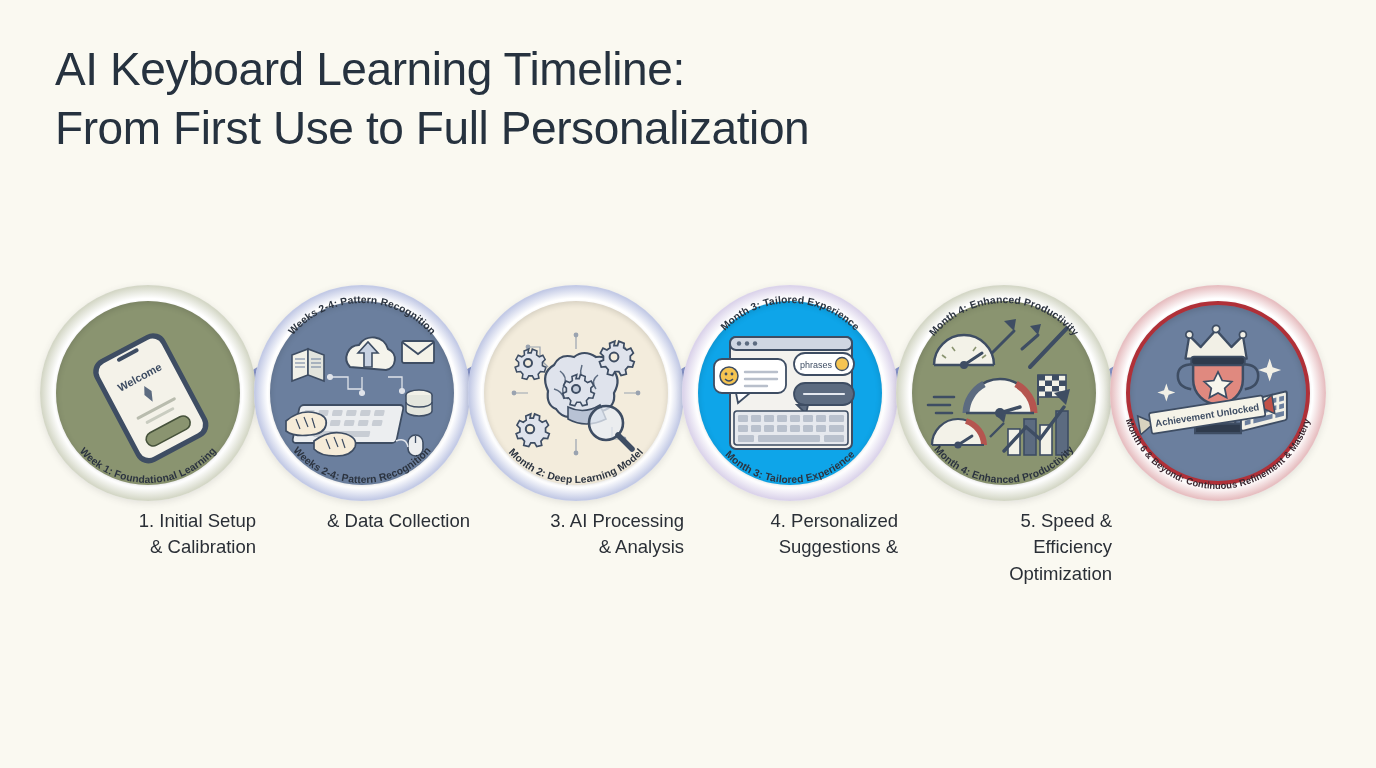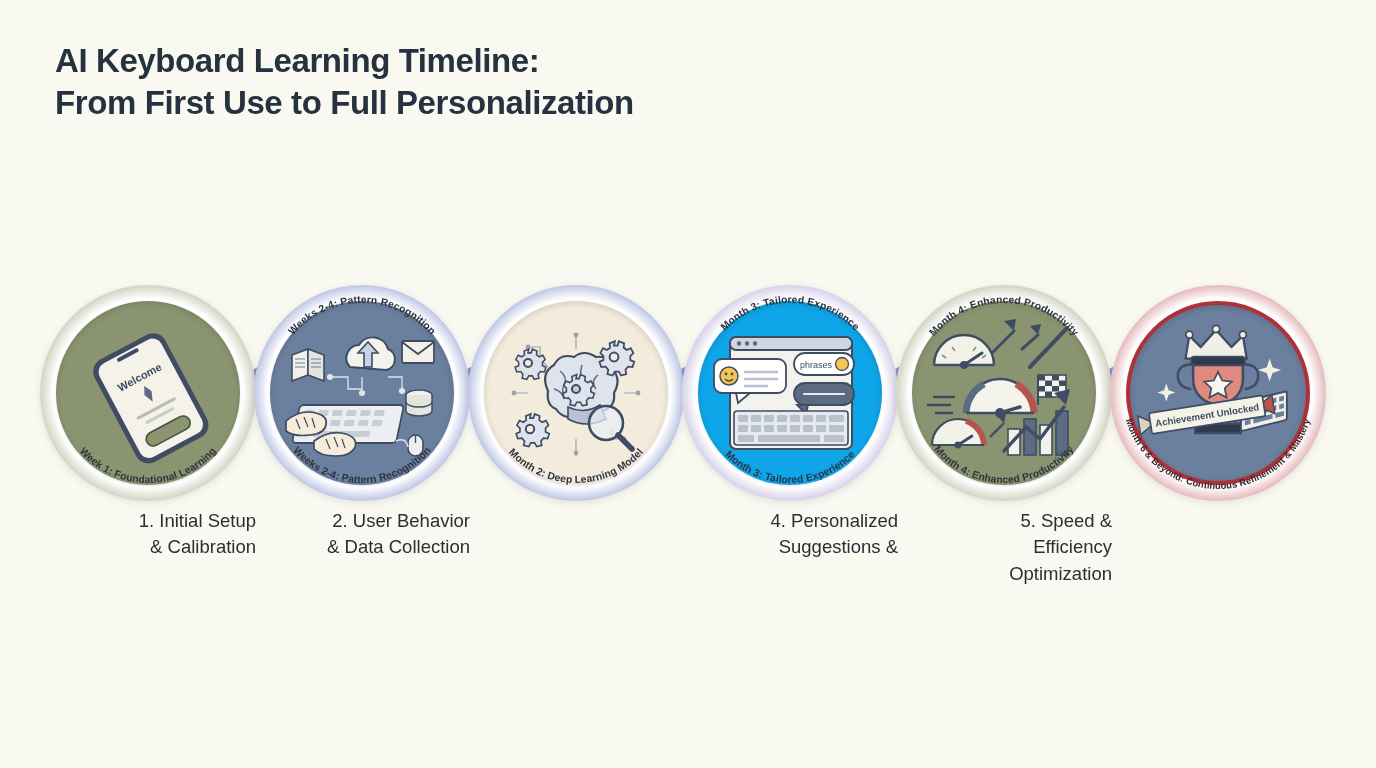--- a/index.html
+++ b/index.html
@@ -7,21 +7,21 @@
     width: 1376px; height: 768px;
     background: #faf9f1;
     font-family: "Liberation Sans", sans-serif;
     overflow: hidden;
   }
   #stage { position: relative; width: 1376px; height: 768px; background: #faf9f1; }
 
   
   .title {
     position: absolute; left: 55px; top: 40px;
-    font-size: 33px; font-weight: 700; letter-spacing: -0.4px;
+    font-size: 46px; font-weight: 400; letter-spacing: -0.4px;
     color: #26323f; line-height: 1.28;
     font-family: "Liberation Sans", sans-serif;
   }
   .title .l2 { display: block; }
 
   
   .ribbon-layer { position: absolute; left: 0; top: 260px; width: 1376px; height: 260px; }
 
   
   .nodes { position: absolute; left: 0; top: 0; width: 1376px; height: 768px; }
@@ -522,22 +522,25 @@
       </div>
     </div>
 
   </div>
 
   <div class="caption" style="left:40px;">
     <span class="cl">1. Initial Setup</span>
     <span class="cl">&amp; Calibration</span>
   </div>
   <div class="caption" style="left:254px;">
-    <span class="cl">2. User Behavior</span>
     <span class="cl">&amp; Data Collection</span>
+  </div>
+  <div class="caption" style="left:468px;">
+    <span class="cl">3. AI Processing</span>
+    <span class="cl">&amp; Analysis</span>
   </div>
   <div class="caption" style="left:682px;">
     <span class="cl">4. Personalized</span>
     <span class="cl">Suggestions &amp;</span>
   </div>
   <div class="caption" style="left:896px;">
     <span class="cl">5. Speed &amp;</span>
     <span class="cl">Efficiency</span>
     <span class="cl">Optimization</span>
   </div>

